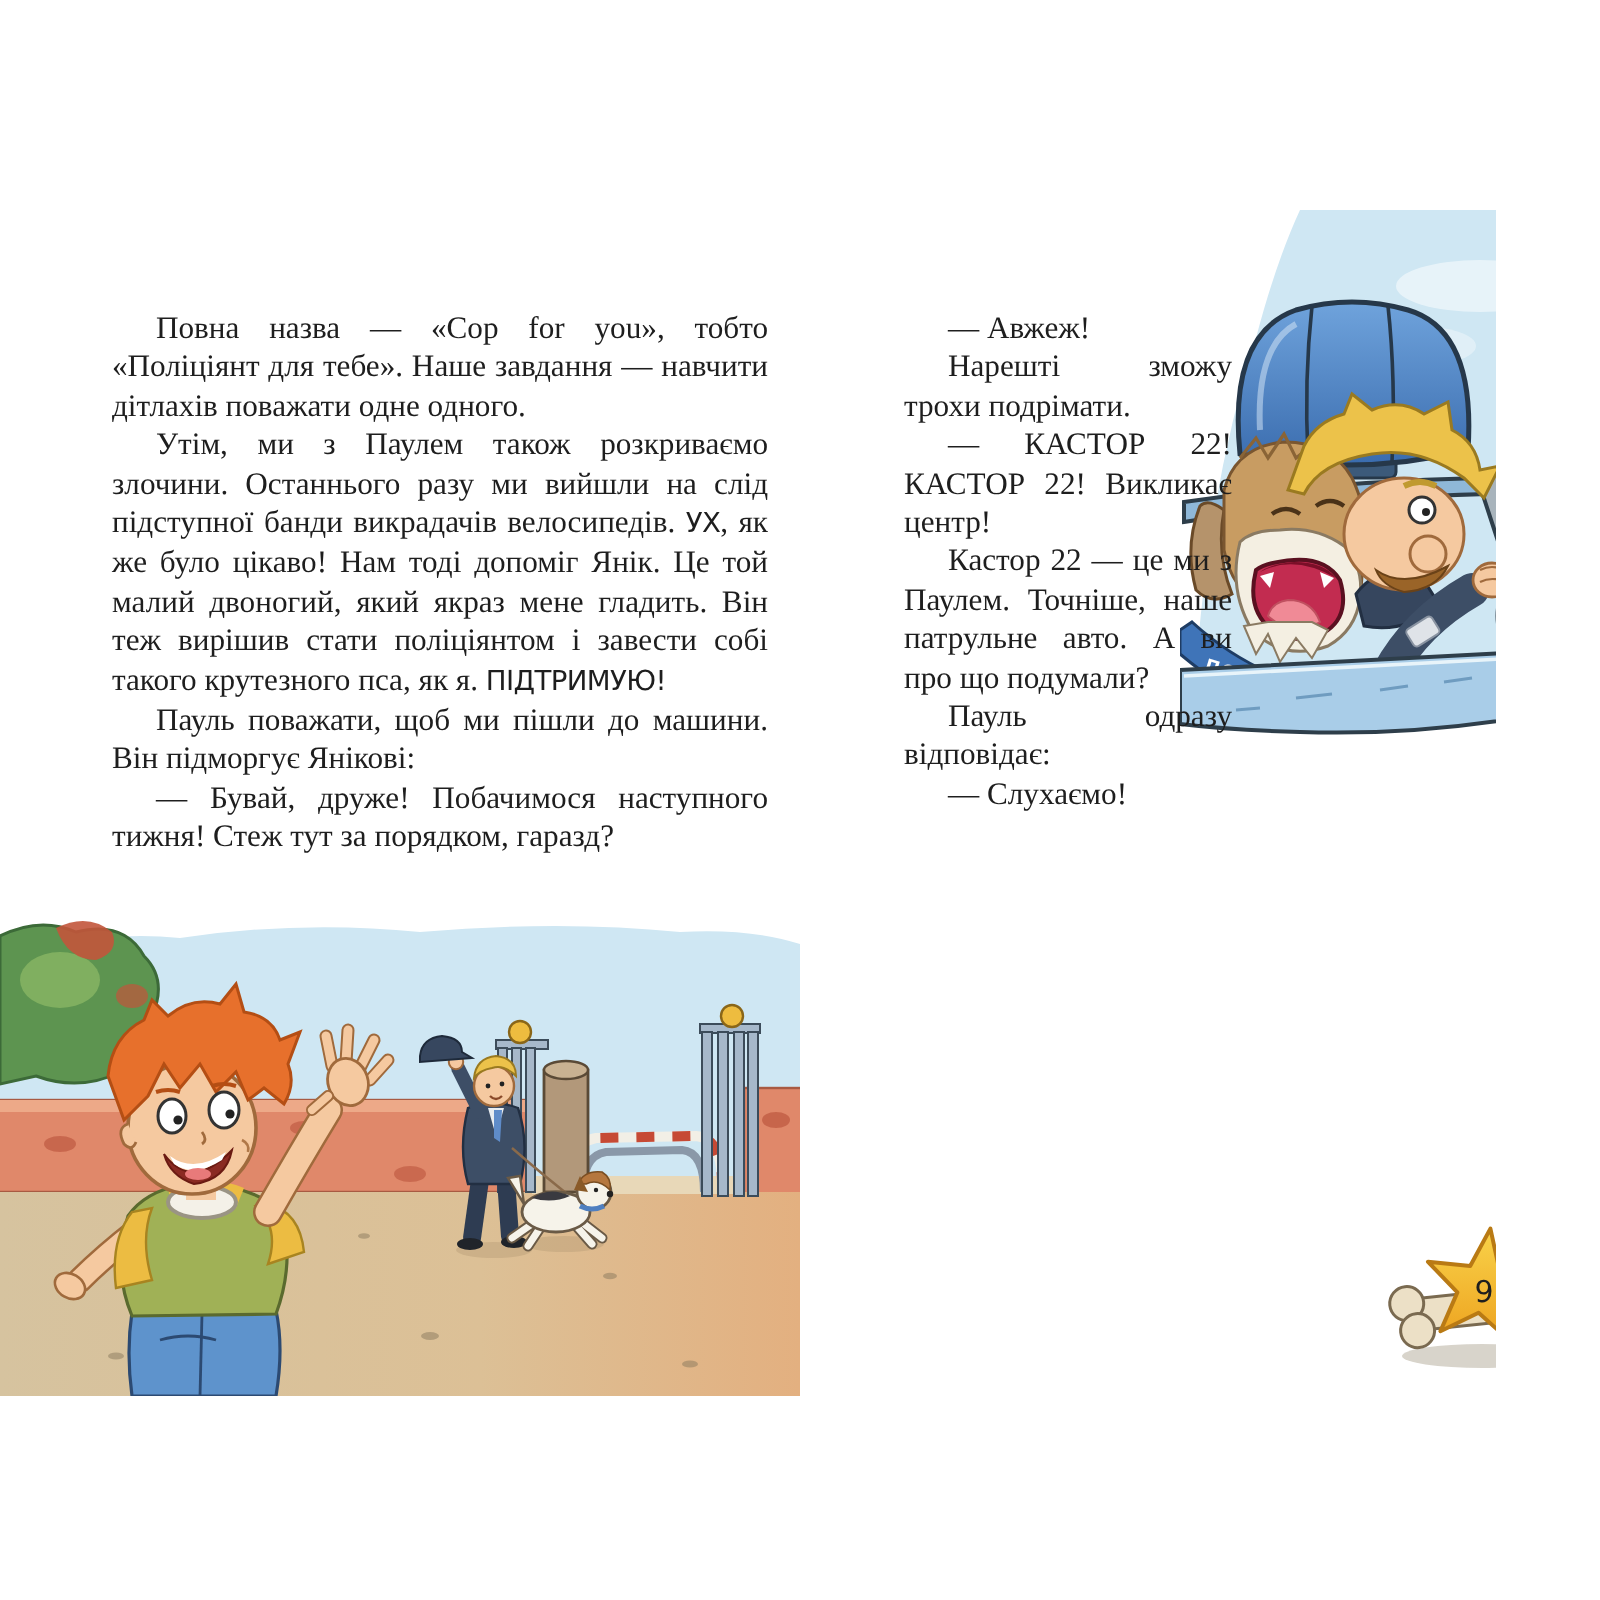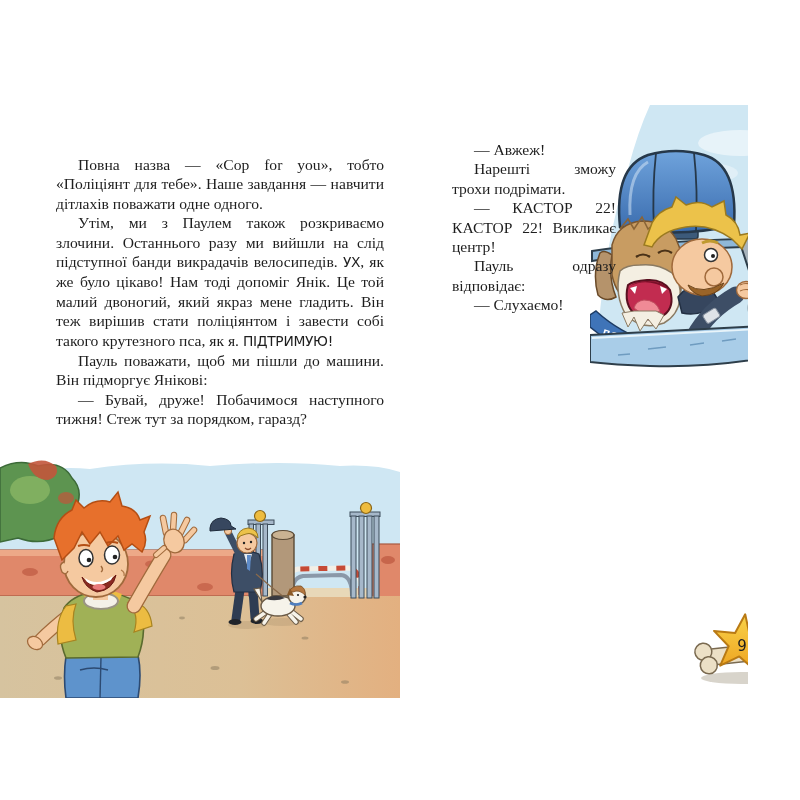--- a/index.html
+++ b/index.html
@@ -1,21 +1,21 @@
 <!DOCTYPE html>
 <html lang="uk"><head>
 <meta charset="utf-8">
 <style>
   html,body{margin:0;padding:0;background:#ffffff;}
   .canvas{position:relative;width:748px;height:800px;background:#fff;overflow:hidden;
           font-family:"Liberation Serif",serif;}
   .text-block{position:absolute;font-size:15.6px;line-height:19.4px;color:#1e1e1e;
               text-align:justify;}
   .left-text{left:56px;top:155px;width:328px;}
-  .right-text{left:452px;top:140px;width:310px;}
+  .right-text{left:452px;top:155px;width:310px;}
   .para{margin:0;text-indent:22px;}
   .run{}
   .comic{font-family:"DejaVu Sans",sans-serif;font-weight:400;font-size:13.8px;letter-spacing:-0.3px;}
   .car-spacer{float:right;width:136px;height:218px;margin:0 0 6px 10px;}
   .ill{position:absolute;}
   .ill-playground{left:0;top:456px;width:400px;height:242px;}
   .ill-car{left:590px;top:105px;width:210px;height:275px;}
   .ill-marker{left:683px;top:606px;width:115px;height:85px;}
 </style>
 </head>
@@ -246,20 +246,21 @@
     <p class="para"><span class="run">Утім, ми з Паулем також розкриваємо злочини. Останнього разу ми вийшли на слід підступної банди викрадачів велосипедів. </span><span class="run comic">УХ</span><span class="run">, як же було цікаво! Нам тоді допоміг Янік. Це той малий двоногий, який якраз мене гладить. Він теж вирішив стати поліціянтом і завести собі такого крутезного пса, як я. </span><span class="run comic">ПІДТРИМУЮ!</span></p>
     <p class="para"><span class="run">Пауль поважати, щоб ми пішли до машини. Він підморгує Янікові:</span></p>
     <p class="para"><span class="run">— Бувай, друже! Побачимося наступного тижня! Стеж тут за порядком, гаразд?</span></p>
   </div>
 
   <div class="text-block right-text">
     <div class="car-spacer"></div>
     <p class="para"><span class="run">— Авжеж!</span></p>
     <p class="para"><span class="run">Нарешті зможу трохи подрімати.</span></p>
     <p class="para"><span class="run">— КАСТОР 22! КАСТОР 22! Викликає центр!</span></p>
+    <p class="para"><span class="run">Кастор 22 — це ми з Паулем. Точніше, наше патрульне авто. А ви про що подумали?</span></p>
     <p class="para"><span class="run">Пауль одразу відповідає:</span></p>
     <p class="para"><span class="run">— Слухаємо!</span></p>
   </div>
 
   <svg class="ill ill-marker" viewBox="0 0 115 85" xmlns="http://www.w3.org/2000/svg">
     <defs>
       <linearGradient id="starGrad" x1="0" y1="0" x2="0" y2="1">
         <stop offset="0" stop-color="#f9d34a"></stop>
           <stop offset="1" stop-color="#eda21f"></stop>
       </linearGradient>

